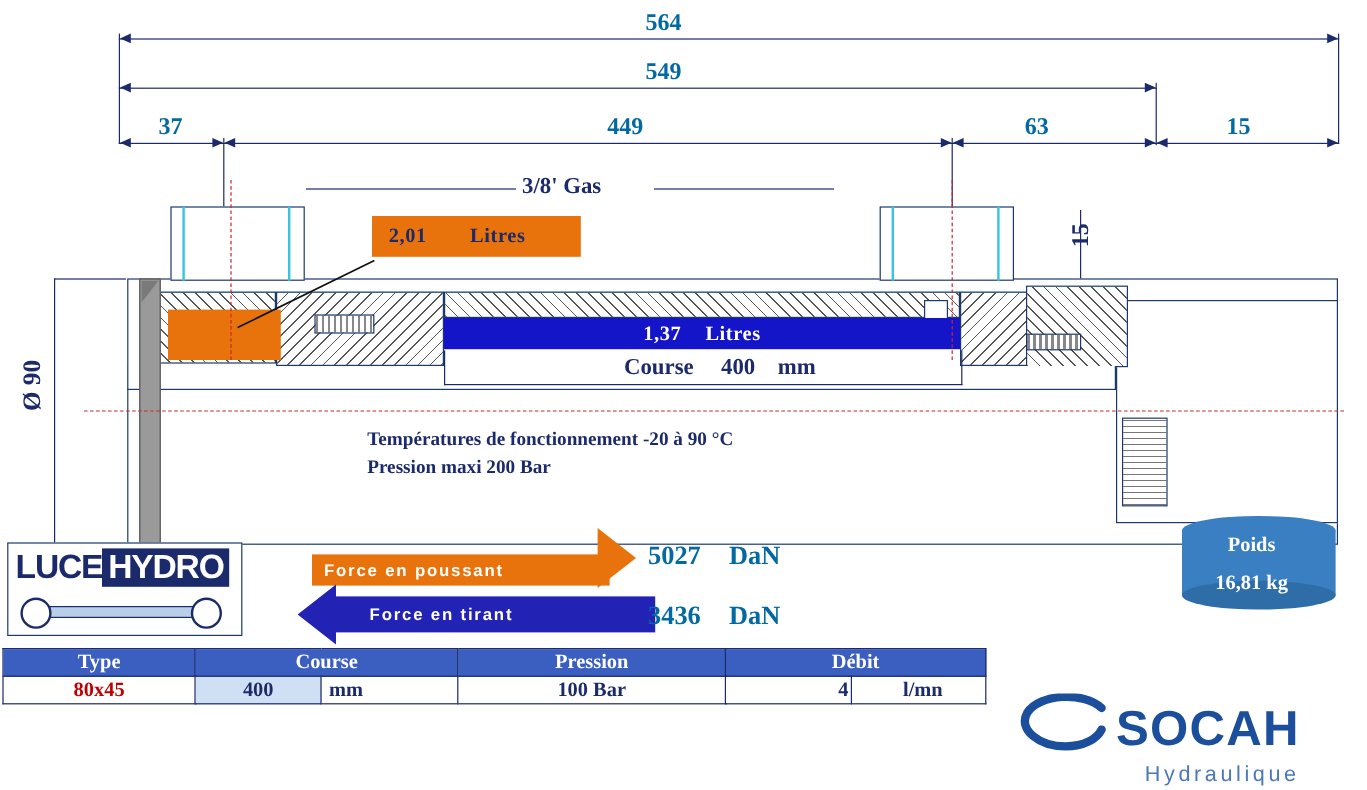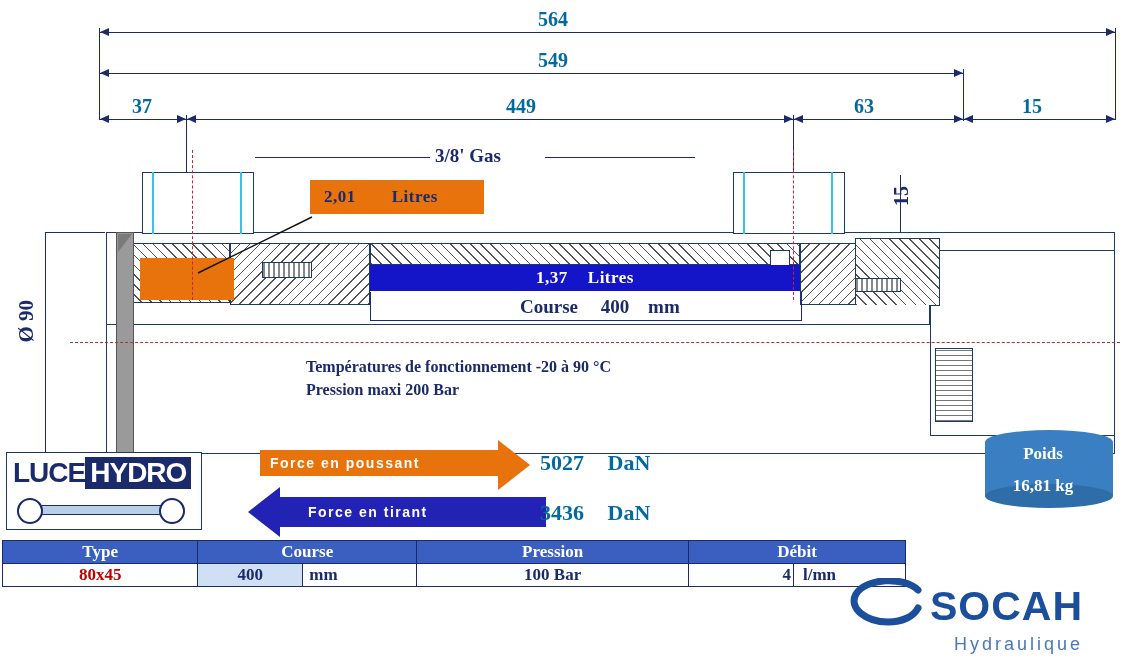--- a/index.html
+++ b/index.html
@@ -38,21 +38,21 @@
 
   .labeltxt{color:#1b2a6b;font-weight:bold;font-size:19px;}
   .smalltxt{color:#1b2a6b;font-weight:bold;font-size:16px;}
 
   
   .force-orange{position:absolute;background:#E8720C;display:flex;align-items:center;}
   .force-blue{position:absolute;background:#2222B4;display:flex;align-items:center;}
   .force-label{color:#fff;font-weight:bold;font-size:14px;font-family:"Liberation Sans",sans-serif;letter-spacing:1.5px;}
 
   
-  table.spec{border-collapse:collapse;position:absolute;left:2px;top:540px;width:904px;
+  table.spec{border-collapse:collapse;position:absolute;left:2px;top:540px;width:820px;
              font-family:"Liberation Serif",serif;}
   table.spec td,table.spec th{border:1px solid #1b2a6b;height:22px;text-align:center;
              font-size:17px;font-weight:bold;color:#1b2a6b;padding:0 2px;}
   .hdr{background:#3b5fc0;color:#ffffff !important;}
   .lightblue{background:#cfe0f5;}
   .red{color:#c00000 !important;}
 
   
   .lucebox{position:absolute;left:6px;top:452px;width:194px;height:76px;border:1px solid #1b3a6b;background:#fff;}
   .luce-top{display:flex;align-items:center;height:40px;padding-left:6px;}
@@ -172,21 +172,21 @@
 <div class="abs" style="left:370px;top:292px;width:430px;height:28px;border-left:1.5px solid #1b2a6b;border-right:1.5px solid #1b2a6b;border-bottom:1.5px solid #1b2a6b;"></div>
 <div class="labeltxt abs" style="left:520px;top:296px;">
   <span>Course</span>
   <span style="margin-left:18px;">400</span>
   <span style="margin-left:14px;">mm</span>
 </div>
 
 <div class="smalltxt abs" style="left:306px;top:358px;">Températures de fonctionnement -20 à 90 °C</div>
 <div class="smalltxt abs" style="left:306px;top:381px;">Pression maxi 200 Bar</div>
 
-<div class="force-orange" style="left:260px;top:450px;width:238px;height:26px;padding-left:10px;">
+<div class="force-orange" style="left:260px;top:462px;width:238px;height:26px;padding-left:10px;">
   <span class="force-label">Force en poussant</span>
 </div>
 <div class="abs" style="left:498px;top:440px;width:0;height:0;border-top:25px solid transparent;border-bottom:25px solid transparent;border-left:32px solid #E8720C;"></div>
 <div class="dimtxt abs" style="left:540px;top:450px;font-size:22px;">
   <span>5027</span>
   <span style="margin-left:18px;">DaN</span>
 </div>
 
 <div class="force-blue" style="left:280px;top:497px;width:238px;height:30px;padding-left:28px;">
   <span class="force-label">Force en tirant</span>
@@ -224,21 +224,21 @@
     <th class="hdr" colspan="2">Course</th>
     <th class="hdr" colspan="2">Pression</th>
     <th class="hdr" colspan="2">Débit</th>
   </tr>
   <tr>
     <td class="red" colspan="2">80x45</td>
     <td class="lightblue" style="width:100px;">400</td>
     <td style="width:105px;text-align:left;padding-left:6px;">mm</td>
     <td colspan="2">100  Bar</td>
     <td style="width:100px;text-align:right;">4</td>
-    <td style="width:100px;text-align:left;padding-left:9px;">l/mn</td>
+    <td style="width:100px;text-align:center;padding-left:9px;">l/mn</td>
   </tr>
 </tbody>
   </table>
 
 <div class="socah">
   <div style="display:flex;align-items:center;">
     <span style="margin-right:6px;">
       <svg width="76" height="52" viewBox="0 0 76 52">
         <path d="M70 12 C55 -2, 18 0, 8 16 C0 30, 18 44, 40 44 C55 44, 66 38, 70 30" fill="none" stroke="#1b4f9c" stroke-width="7" stroke-linecap="round"></path>
       </svg>

